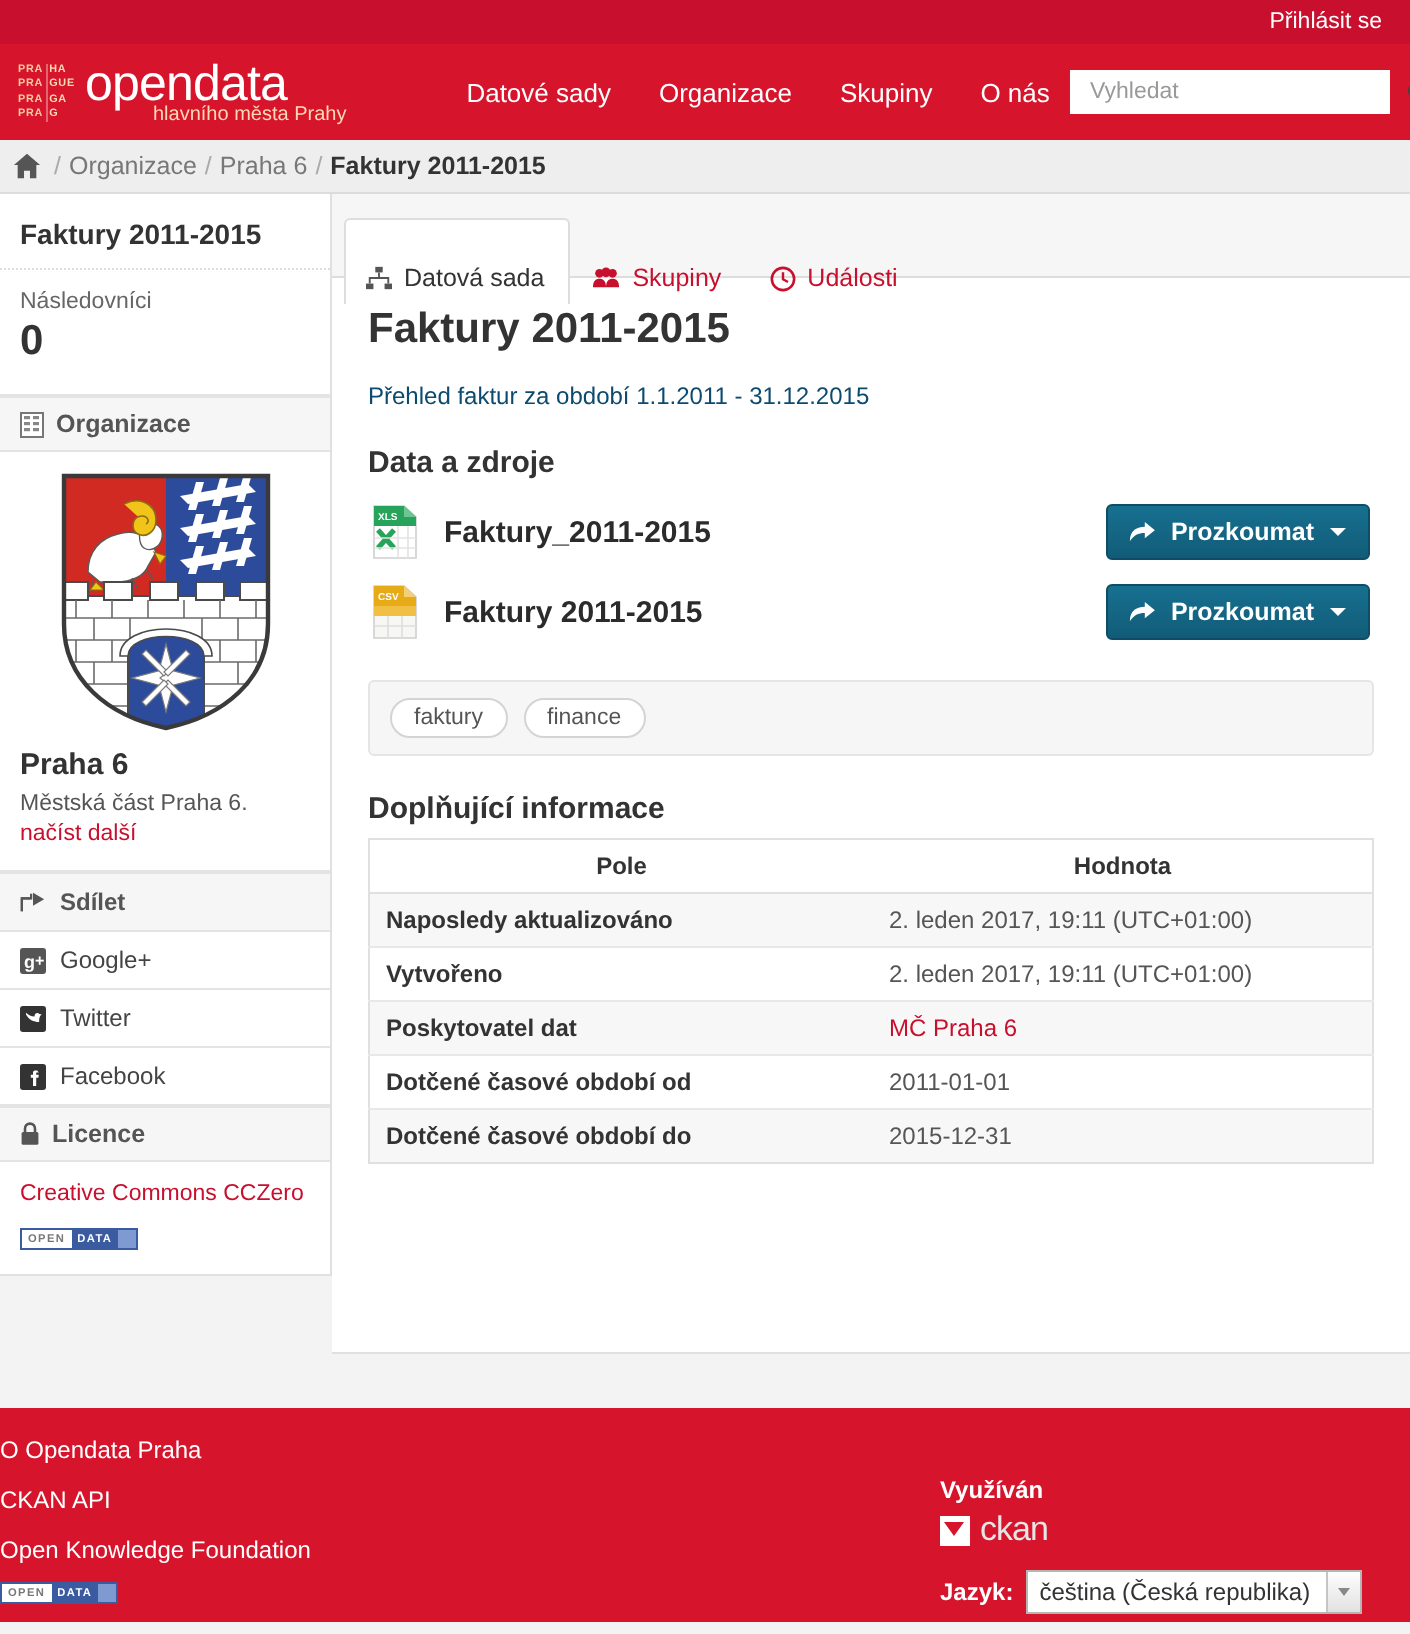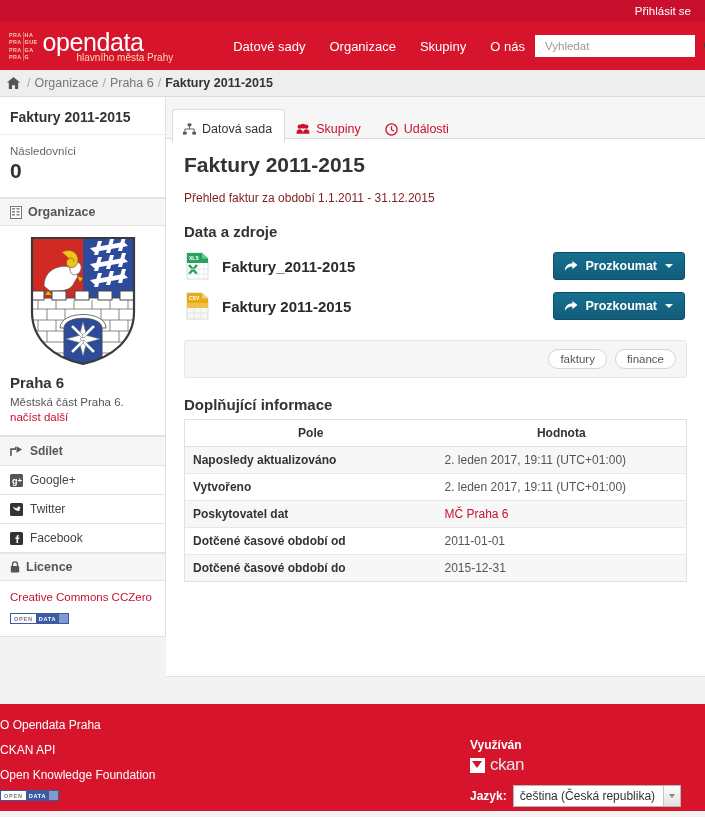--- a/index.html
+++ b/index.html
@@ -219,42 +219,42 @@
   .tabs {
     display: flex;
     align-items: flex-end;
     padding: 12px 0 0 6px;
     border-bottom: 1px solid #dddddd;
     background: #f6f6f6;
     height: 42px;
   }
   .tab {
     display: flex; align-items: center; gap: 6px;
-    padding: 12px 12px 6px 10px;
+    padding: 22px 12px 6px 10px;
     font-size: 12.5px;
     color: #c8102e;
     border: 1px solid transparent;
     border-bottom: 0;
     position: relative;
-    top: 4px;
+    top: 14px;
   }
   .tab.active {
     background: #ffffff;
     color: #333;
     border-color: #dddddd;
     border-top-left-radius: 3px;
     border-top-right-radius: 3px;
   }
 
   .content-inner { padding: 14px 18px 10px 18px; }
   h1.ds-title {
     font-size: 21px; font-weight: bold; color: #333;
     margin: 0 0 14px 0;
   }
-  .ds-notes { font-size: 12px; color: #7f1d1d; margin-bottom: 18px; }
+  .ds-notes { font-size: 12px; color: #0c4a6e; margin-bottom: 18px; }
   h3.sec {
     font-size: 15px; font-weight: bold; color: #333;
     margin: 0 0 6px 0;
   }
 
   .res-list { list-style: none; margin: 0 0 14px 0; padding: 0; }
   .res-item {
     display: flex; align-items: center;
     padding: 6px 2px;
     min-height: 38px;
@@ -288,21 +288,20 @@
   }
 
   .tags-box {
     background: #f6f6f6;
     border: 1px solid #e5e5e5;
     border-radius: 3px;
     padding: 8px 10px;
     margin-bottom: 18px;
     display: flex;
     gap: 8px;
-    justify-content: flex-end;
   }
   .tag {
     background: #ffffff;
     border: 1px solid #d4d4d4;
     border-radius: 10px;
     padding: 3px 11px;
     font-size: 11.5px;
     color: #555;
   }
 

